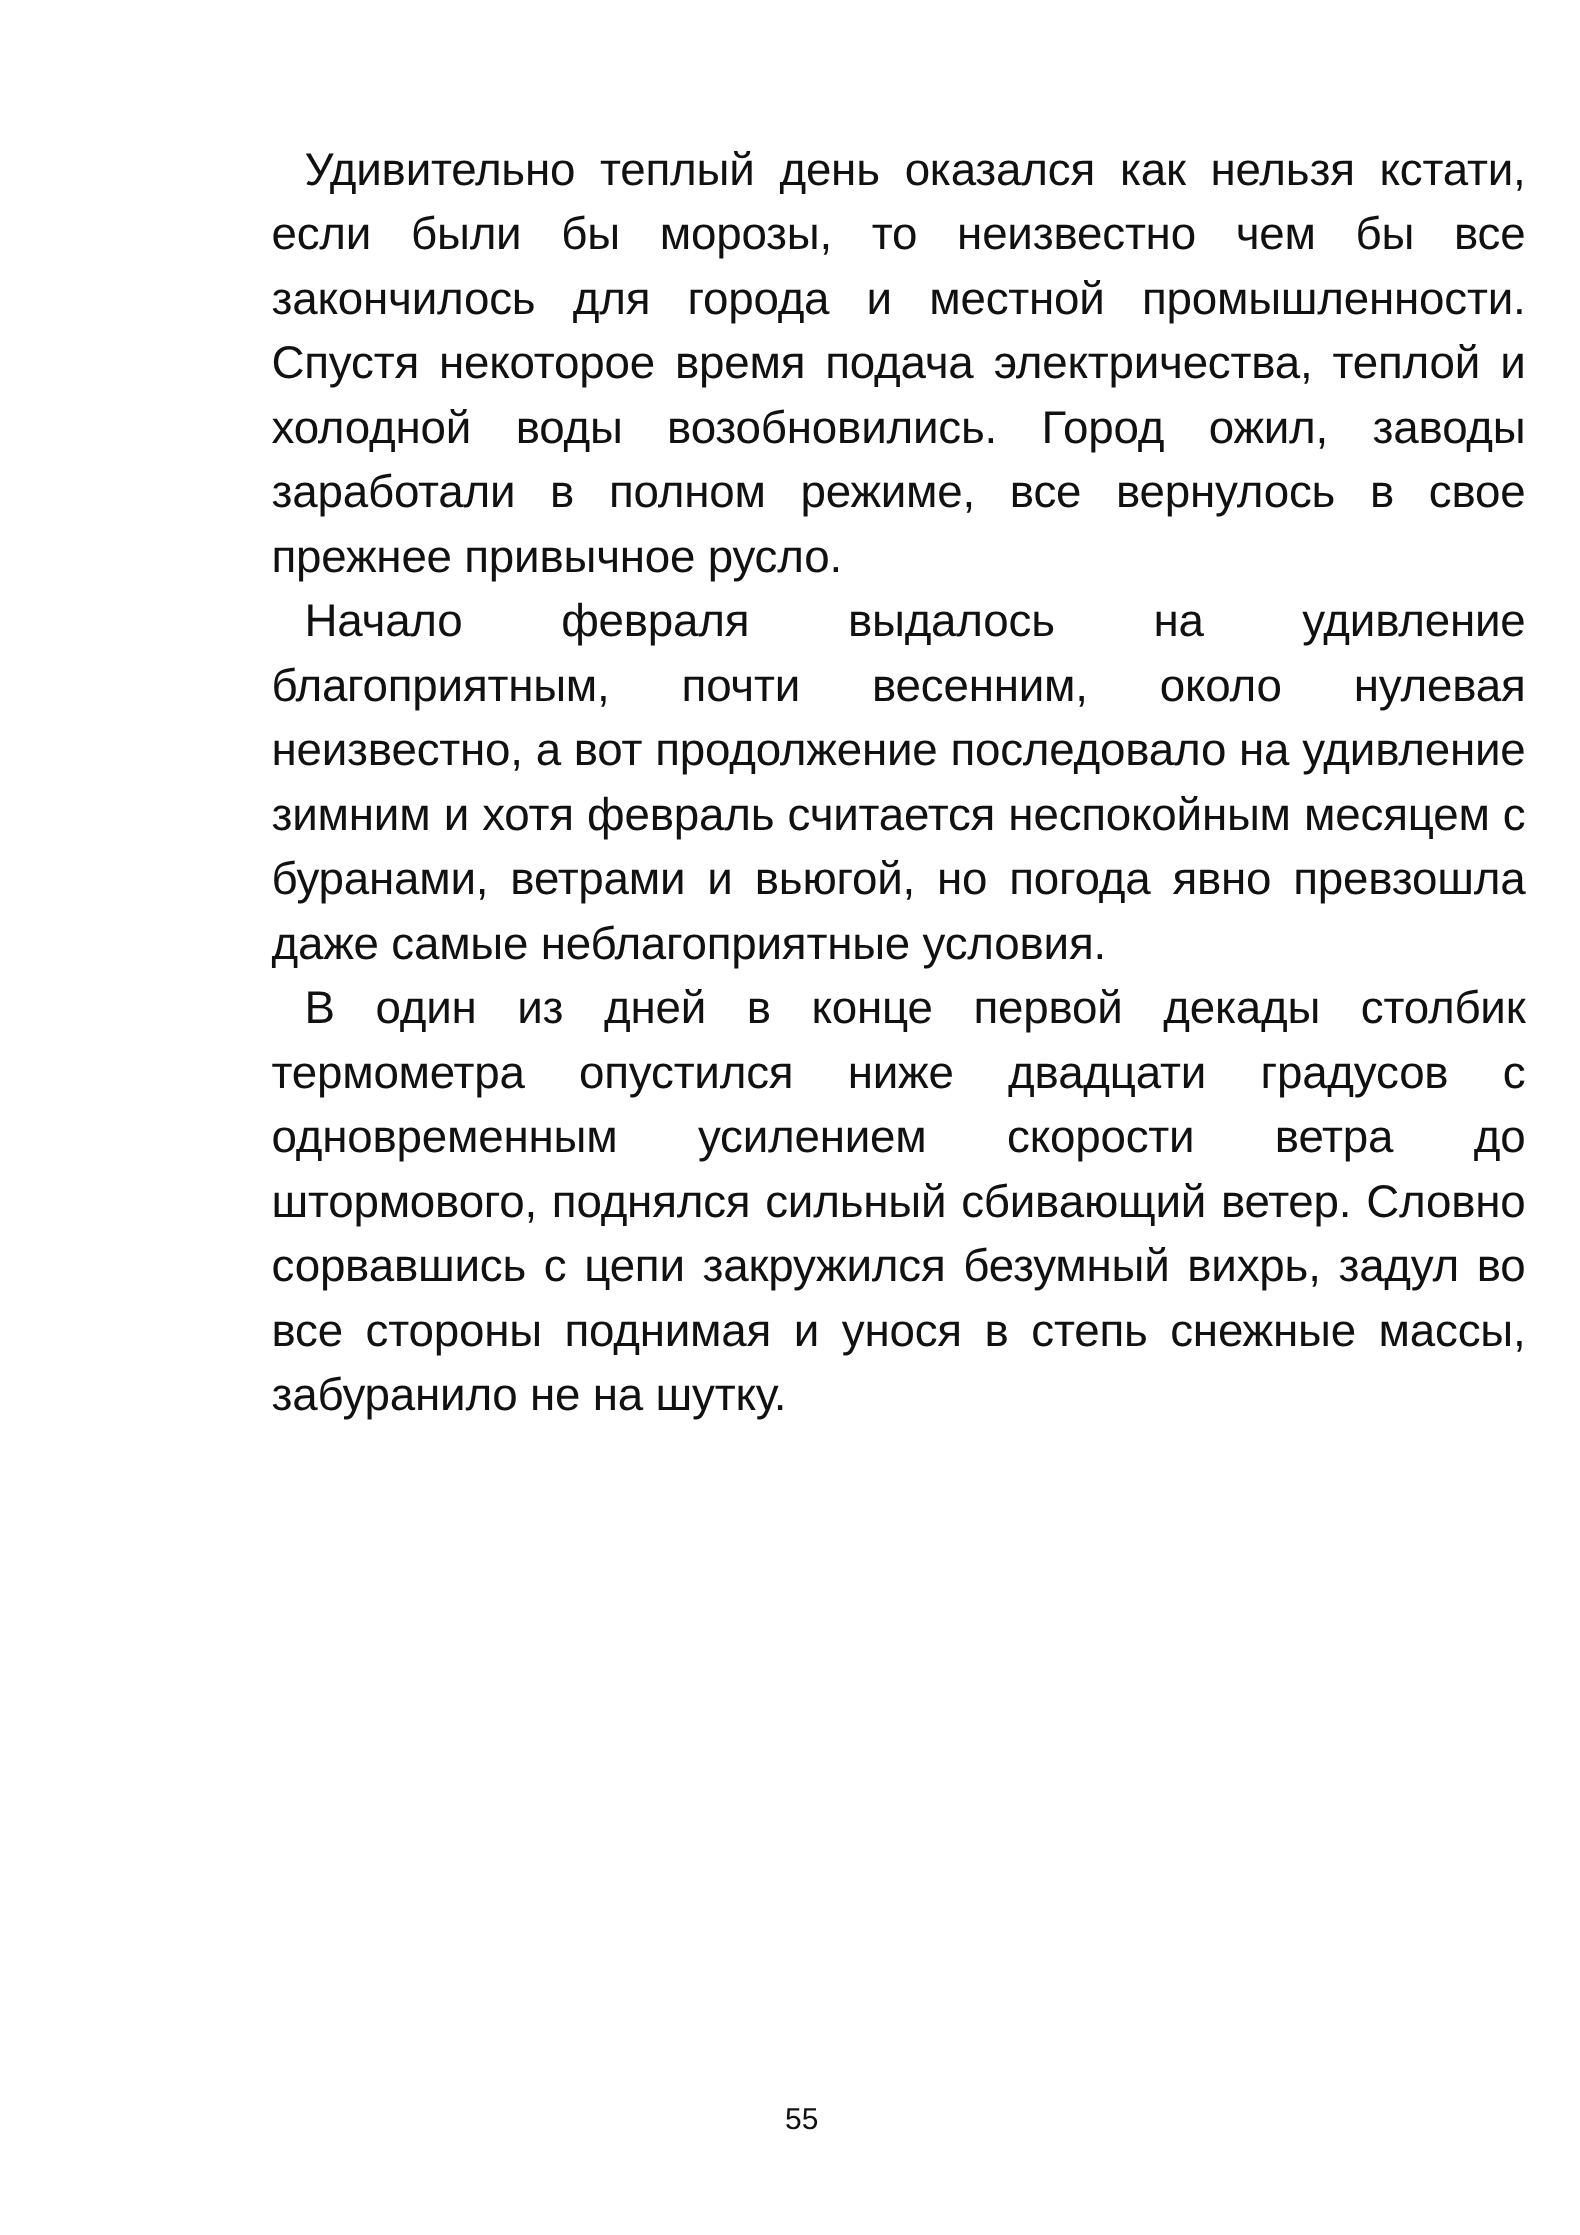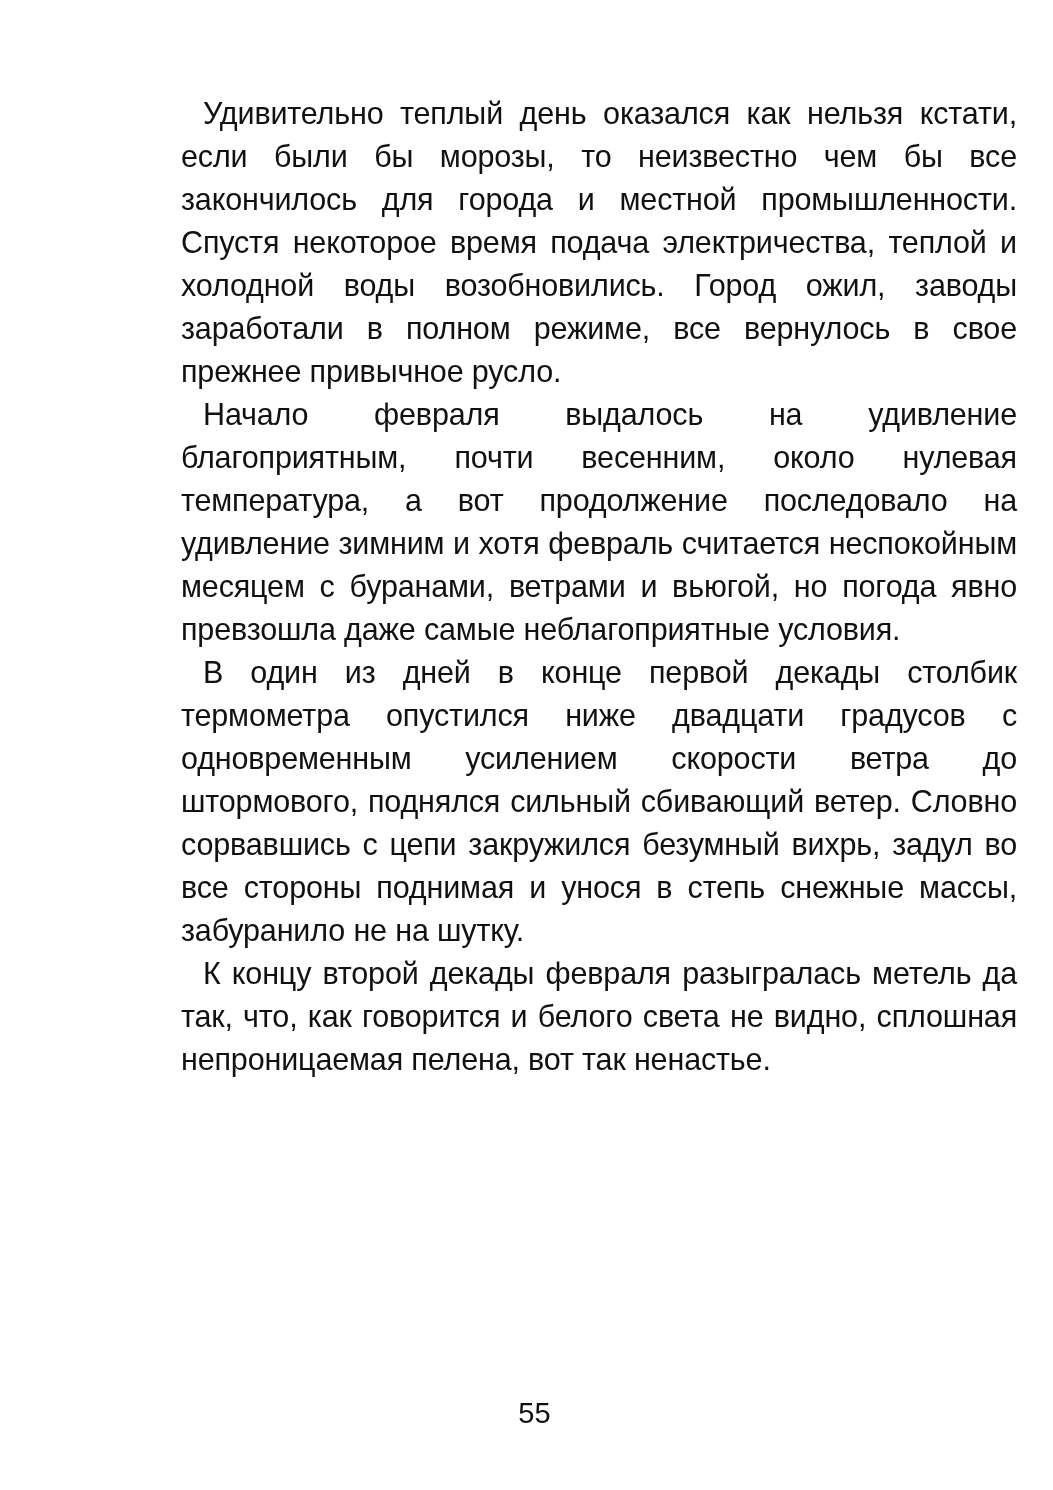--- a/index.html
+++ b/index.html
@@ -40,33 +40,32 @@
     color: #111111;
     -webkit-font-smoothing: antialiased;
   }
   
   .page-number {
     position: absolute;
     left: 16px;
     right: 0;
     top: 1400px;
     text-align: center;
-    font-size: 29px;
+    font-size: 20px;
     line-height: 26px;
     color: #111111;
     font-family: "Liberation Sans", "DejaVu Sans", sans-serif;
   }
 </style>
 </head>
 <body>
 
 <div class="page">
 
   <div class="text-column">
     <p class="para">Удивительно теплый день оказался как нельзя кстати, если были бы морозы, то неизвестно чем бы все закончилось для города и местной промышленности. Спустя некоторое время подача электричества, теплой и холодной воды возобновились. Город ожил, заводы заработали в полном режиме, все вернулось в свое прежнее привычное русло.</p>
-    <p class="para">Начало февраля выдалось на удивление благоприятным, почти весенним, около нулевая температура, а вот продолжение последовало на удивление зимним и хотя февраль считается неспокойным месяцем с буранами, ветрами и вьюгой, но погода явно превзошла даже самые неблагоприятные условия.</p>
+    <p class="para">Начало февраля выдалось на удивление благоприятным, почти весенним, около нулевая неизвестно, а вот продолжение последовало на удивление зимним и хотя февраль считается неспокойным месяцем с буранами, ветрами и вьюгой, но погода явно превзошла даже самые неблагоприятные условия.</p>
     <p class="para">В один из дней в конце первой декады столбик термометра опустился ниже двадцати градусов с одновременным усилением скорости ветра до штормового, поднялся сильный сбивающий ветер. Словно сорвавшись с цепи закружился безумный вихрь, задул во все стороны поднимая и унося в степь снежные массы, забуранило не на шутку.</p>
-    <p class="para">К концу второй декады февраля разыгралась метель да так, что, как говорится и белого света не видно, сплошная непроницаемая пелена, вот так ненастье.</p>
   </div>
 
   <div class="page-number">55</div>
 
 </div>
 
 </body></html>

